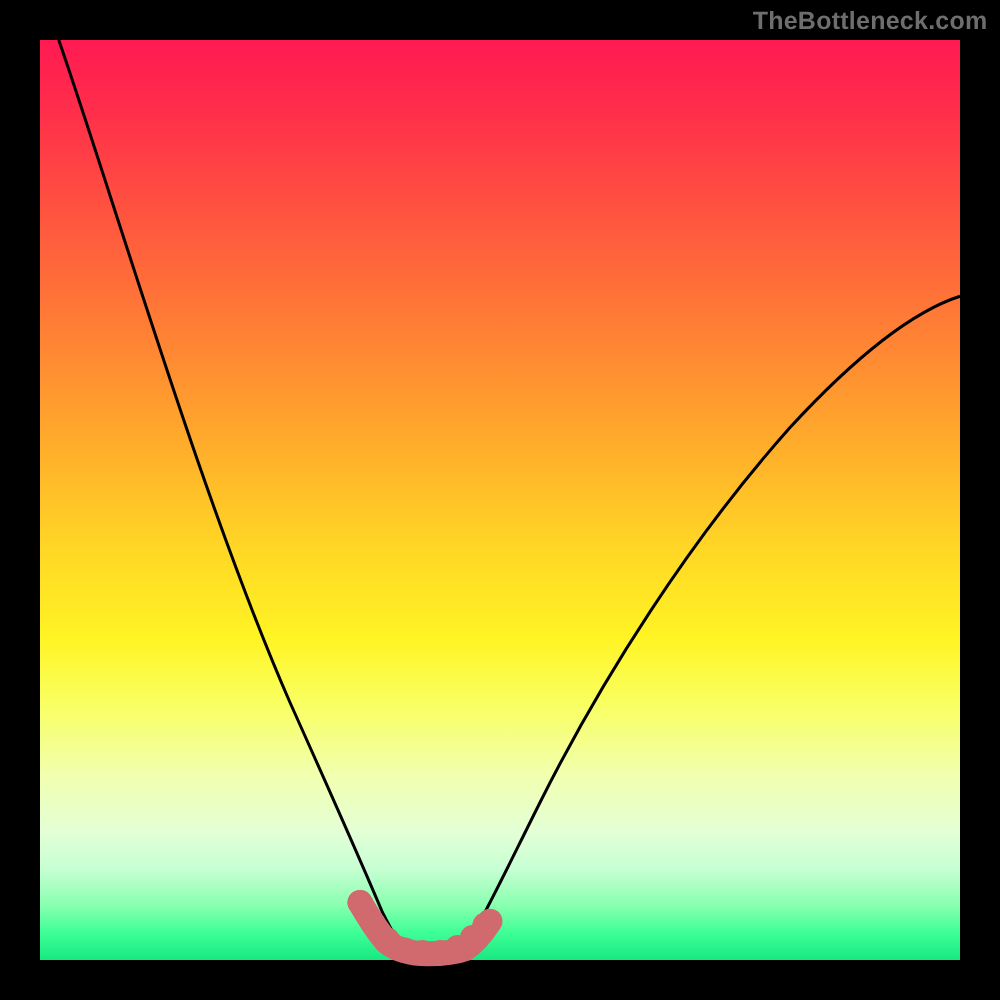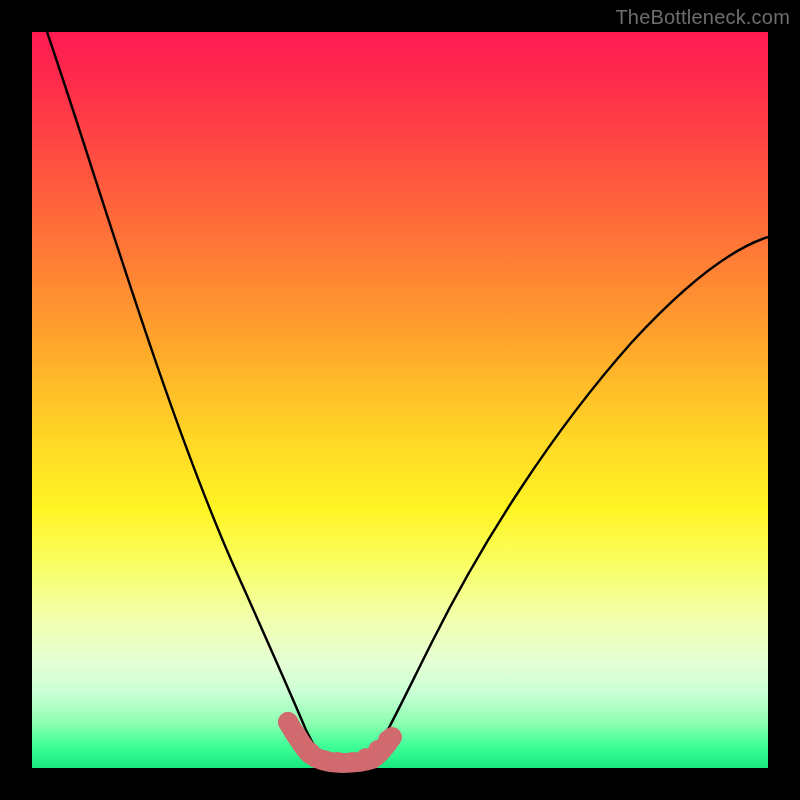--- a/index.html
+++ b/index.html
@@ -43,21 +43,21 @@
       #17e880 100%
     );
   }
   .watermark {
     position: absolute;
     top: 6px;
     right: 10px;
     color: #6e6e6e;
     font-size: 20px;
     letter-spacing: 0.2px;
-    font-weight: 400;
+    font-weight: 700;
     user-select: none;
   }
   svg.curves {
     position: absolute;
     left: 0;
     top: 0;
     width: 736px;
     height: 736px;
     overflow: visible;
   }

